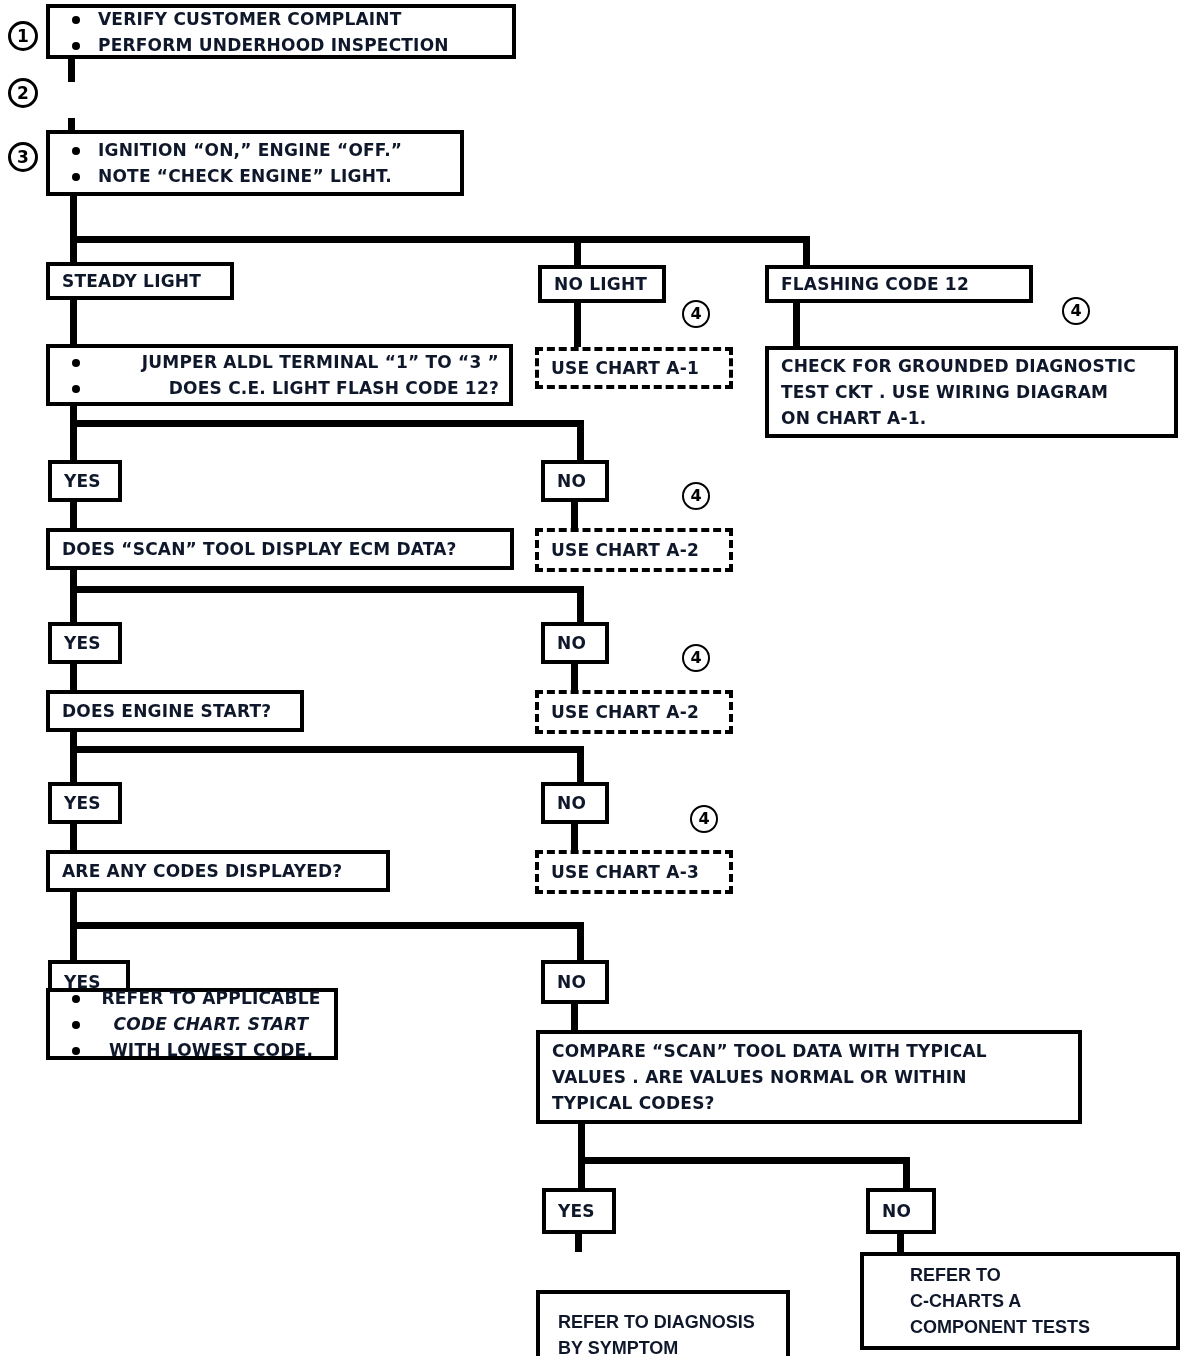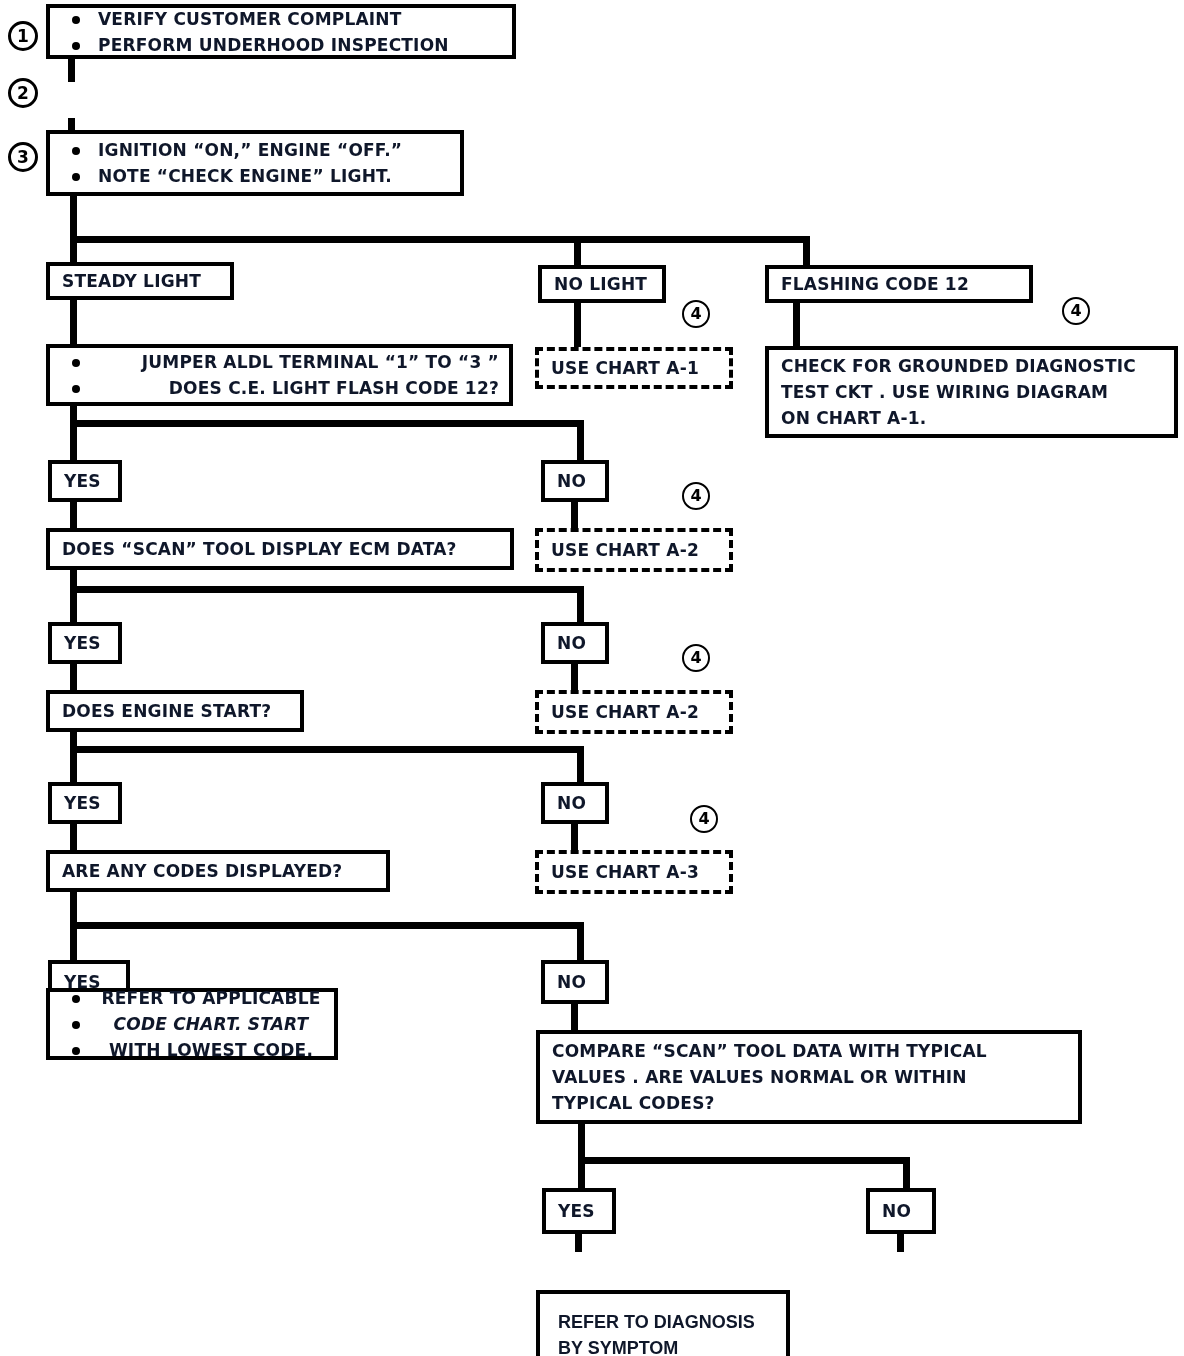--- a/index.html
+++ b/index.html
@@ -302,14 +302,21 @@
   <div class="vline" style="left:575px; top:1234px; width:7px; height:18px;"></div>
   <div class="vline" style="left:897px; top:1234px; width:7px; height:18px;"></div>
 
   <div class="box pad plain" style="left:536px; top:1250px; width:254px; height:90px; font-size:18px; line-height:26px; padding-left:18px;margin-top:40px;">
     <div class="lines">
       <div>REFER TO DIAGNOSIS</div>
       <div>BY SYMPTOM</div>
     </div>
   </div>
 
+  <div class="box pad plain" style="left:860px; top:1252px; width:320px; height:98px; font-size:18px; line-height:26px; padding-left:46px;">
+    <div class="lines">
+      <div>REFER TO</div>
+      <div>C-CHARTS A</div>
+      <div>COMPONENT TESTS</div>
+    </div>
+  </div>
 
 </div>
 
 </body></html>

